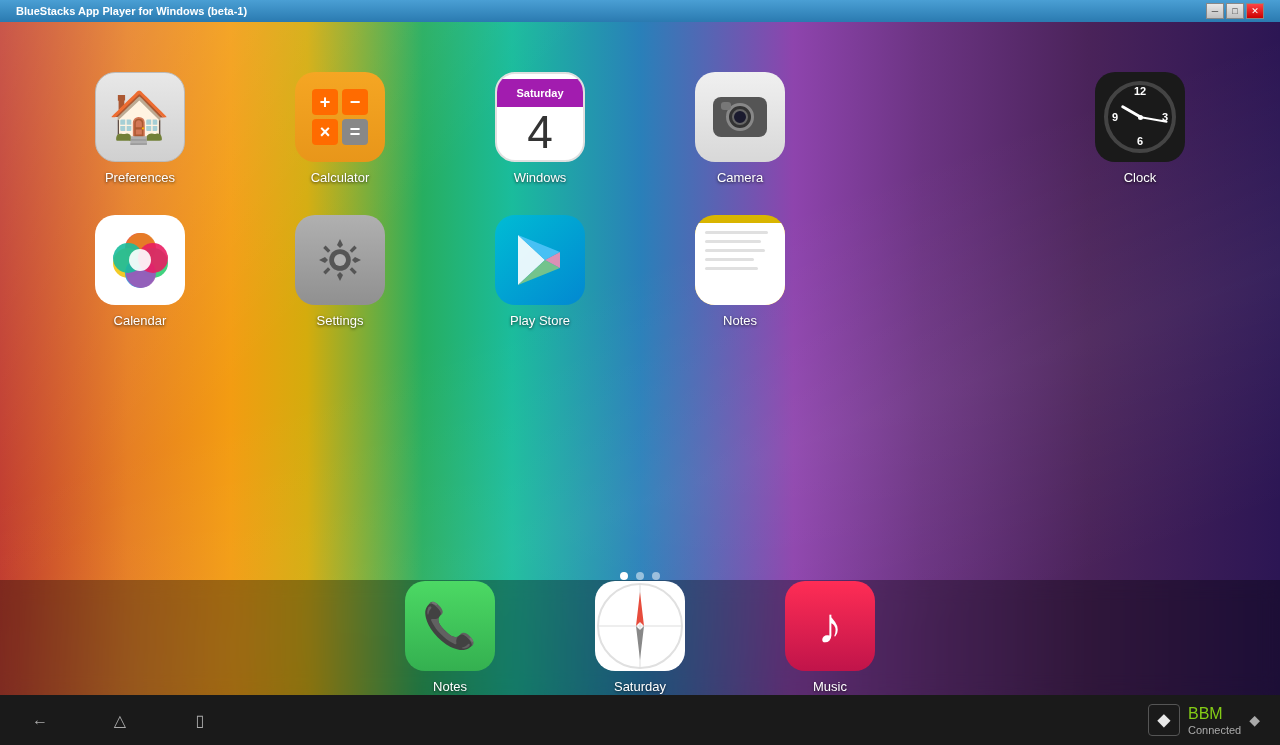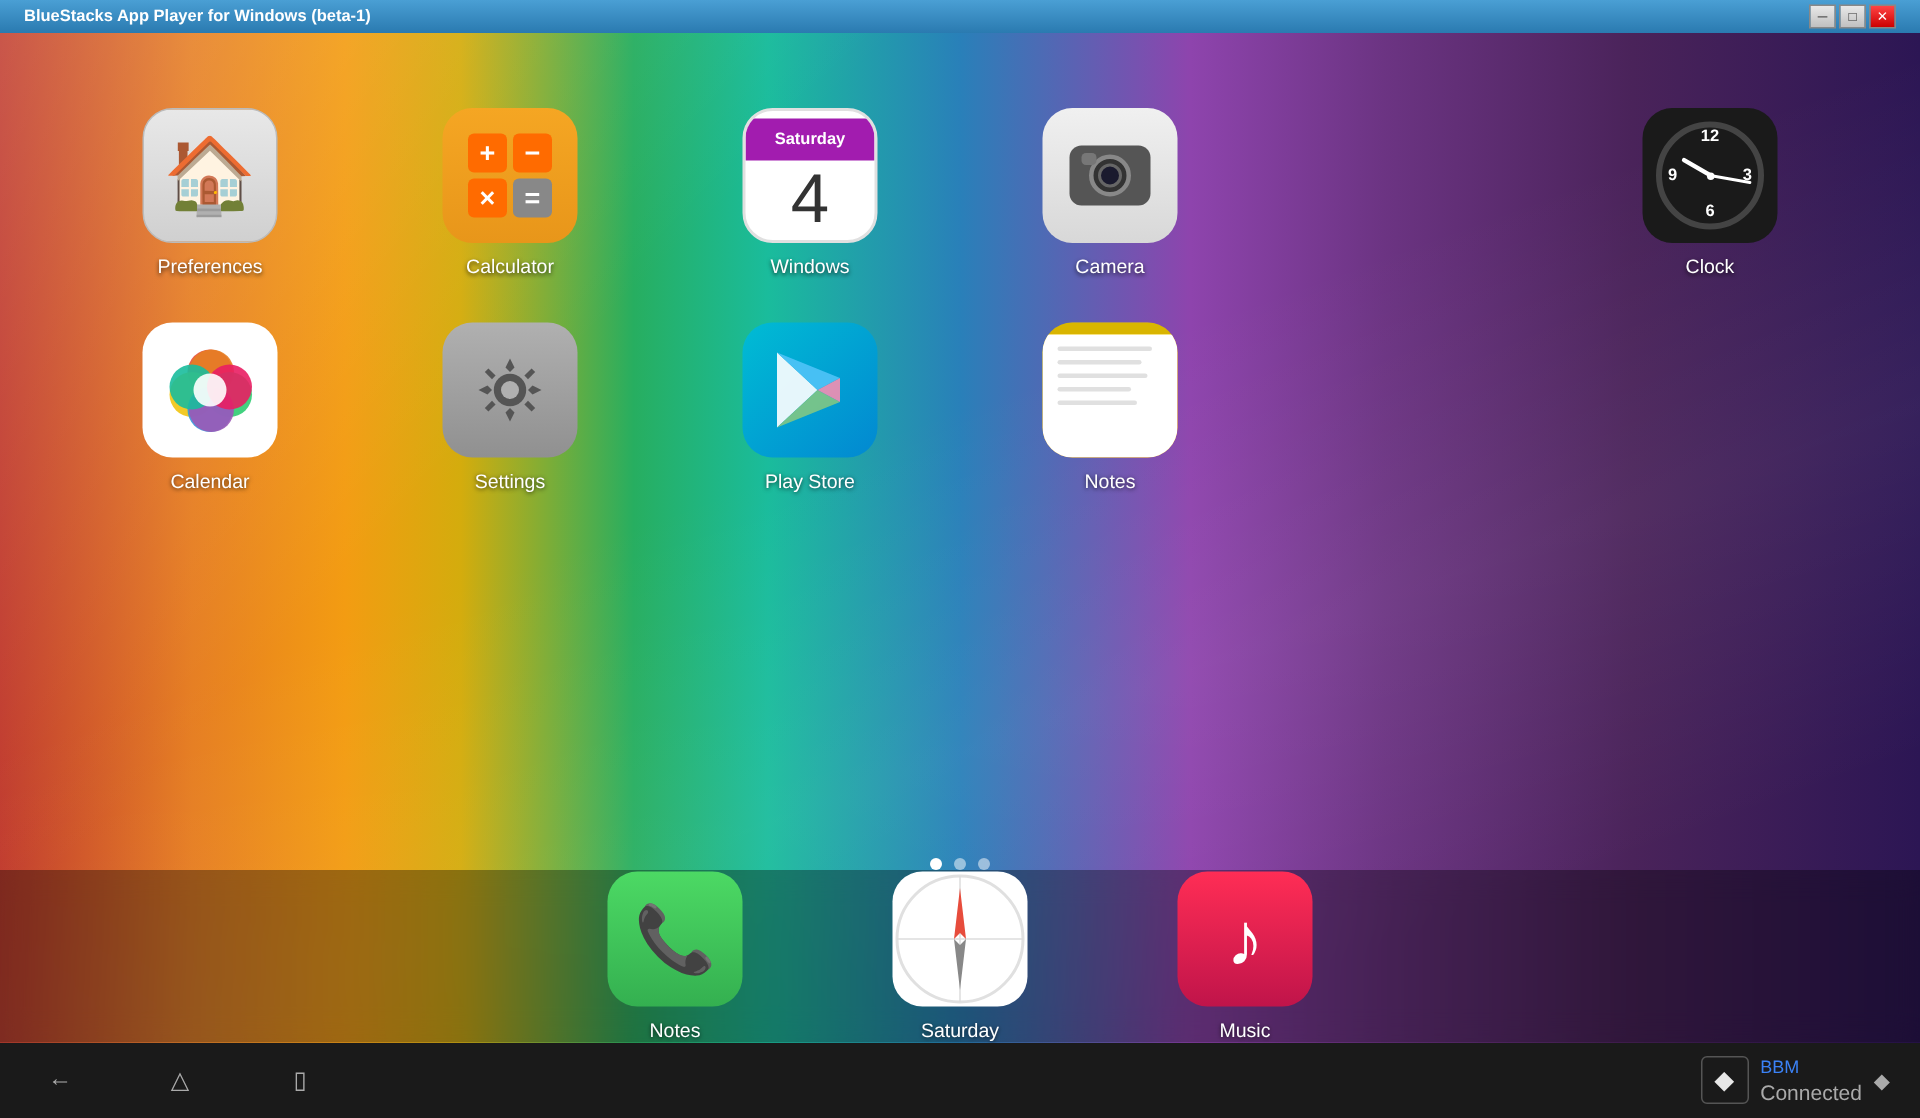--- a/index.html
+++ b/index.html
@@ -105,22 +105,22 @@
       display: flex; align-items: center; gap: 8px;
     }
     .bbm-icon-box {
       width: 32px; height: 32px;
       background: #1a1a1a;
       border: 1px solid #555;
       border-radius: 4px;
       display: flex; align-items: center; justify-content: center;
       color: #e8e8e8; font-size: 14px;
     }
-    #bbm-text { color: #3b82f6; font-size: 12px; line-height: 1.3; }
-    #bbm-connected { color: #aaa; font-size: 14px; }
+    #bbm-text { color: #84cc16; font-size: 16px; line-height: 1.3; }
+    #bbm-connected { color: #aaa; font-size: 11px; }
     .bbm-right-icon { color: #aaa; font-size: 14px; }
 
     
     #app-grid {
       position: absolute;
       top: 20px;
       left: 0; right: 0;
       display: grid;
       grid-template-columns: repeat(6, 1fr);
       grid-template-rows: repeat(2, auto);

